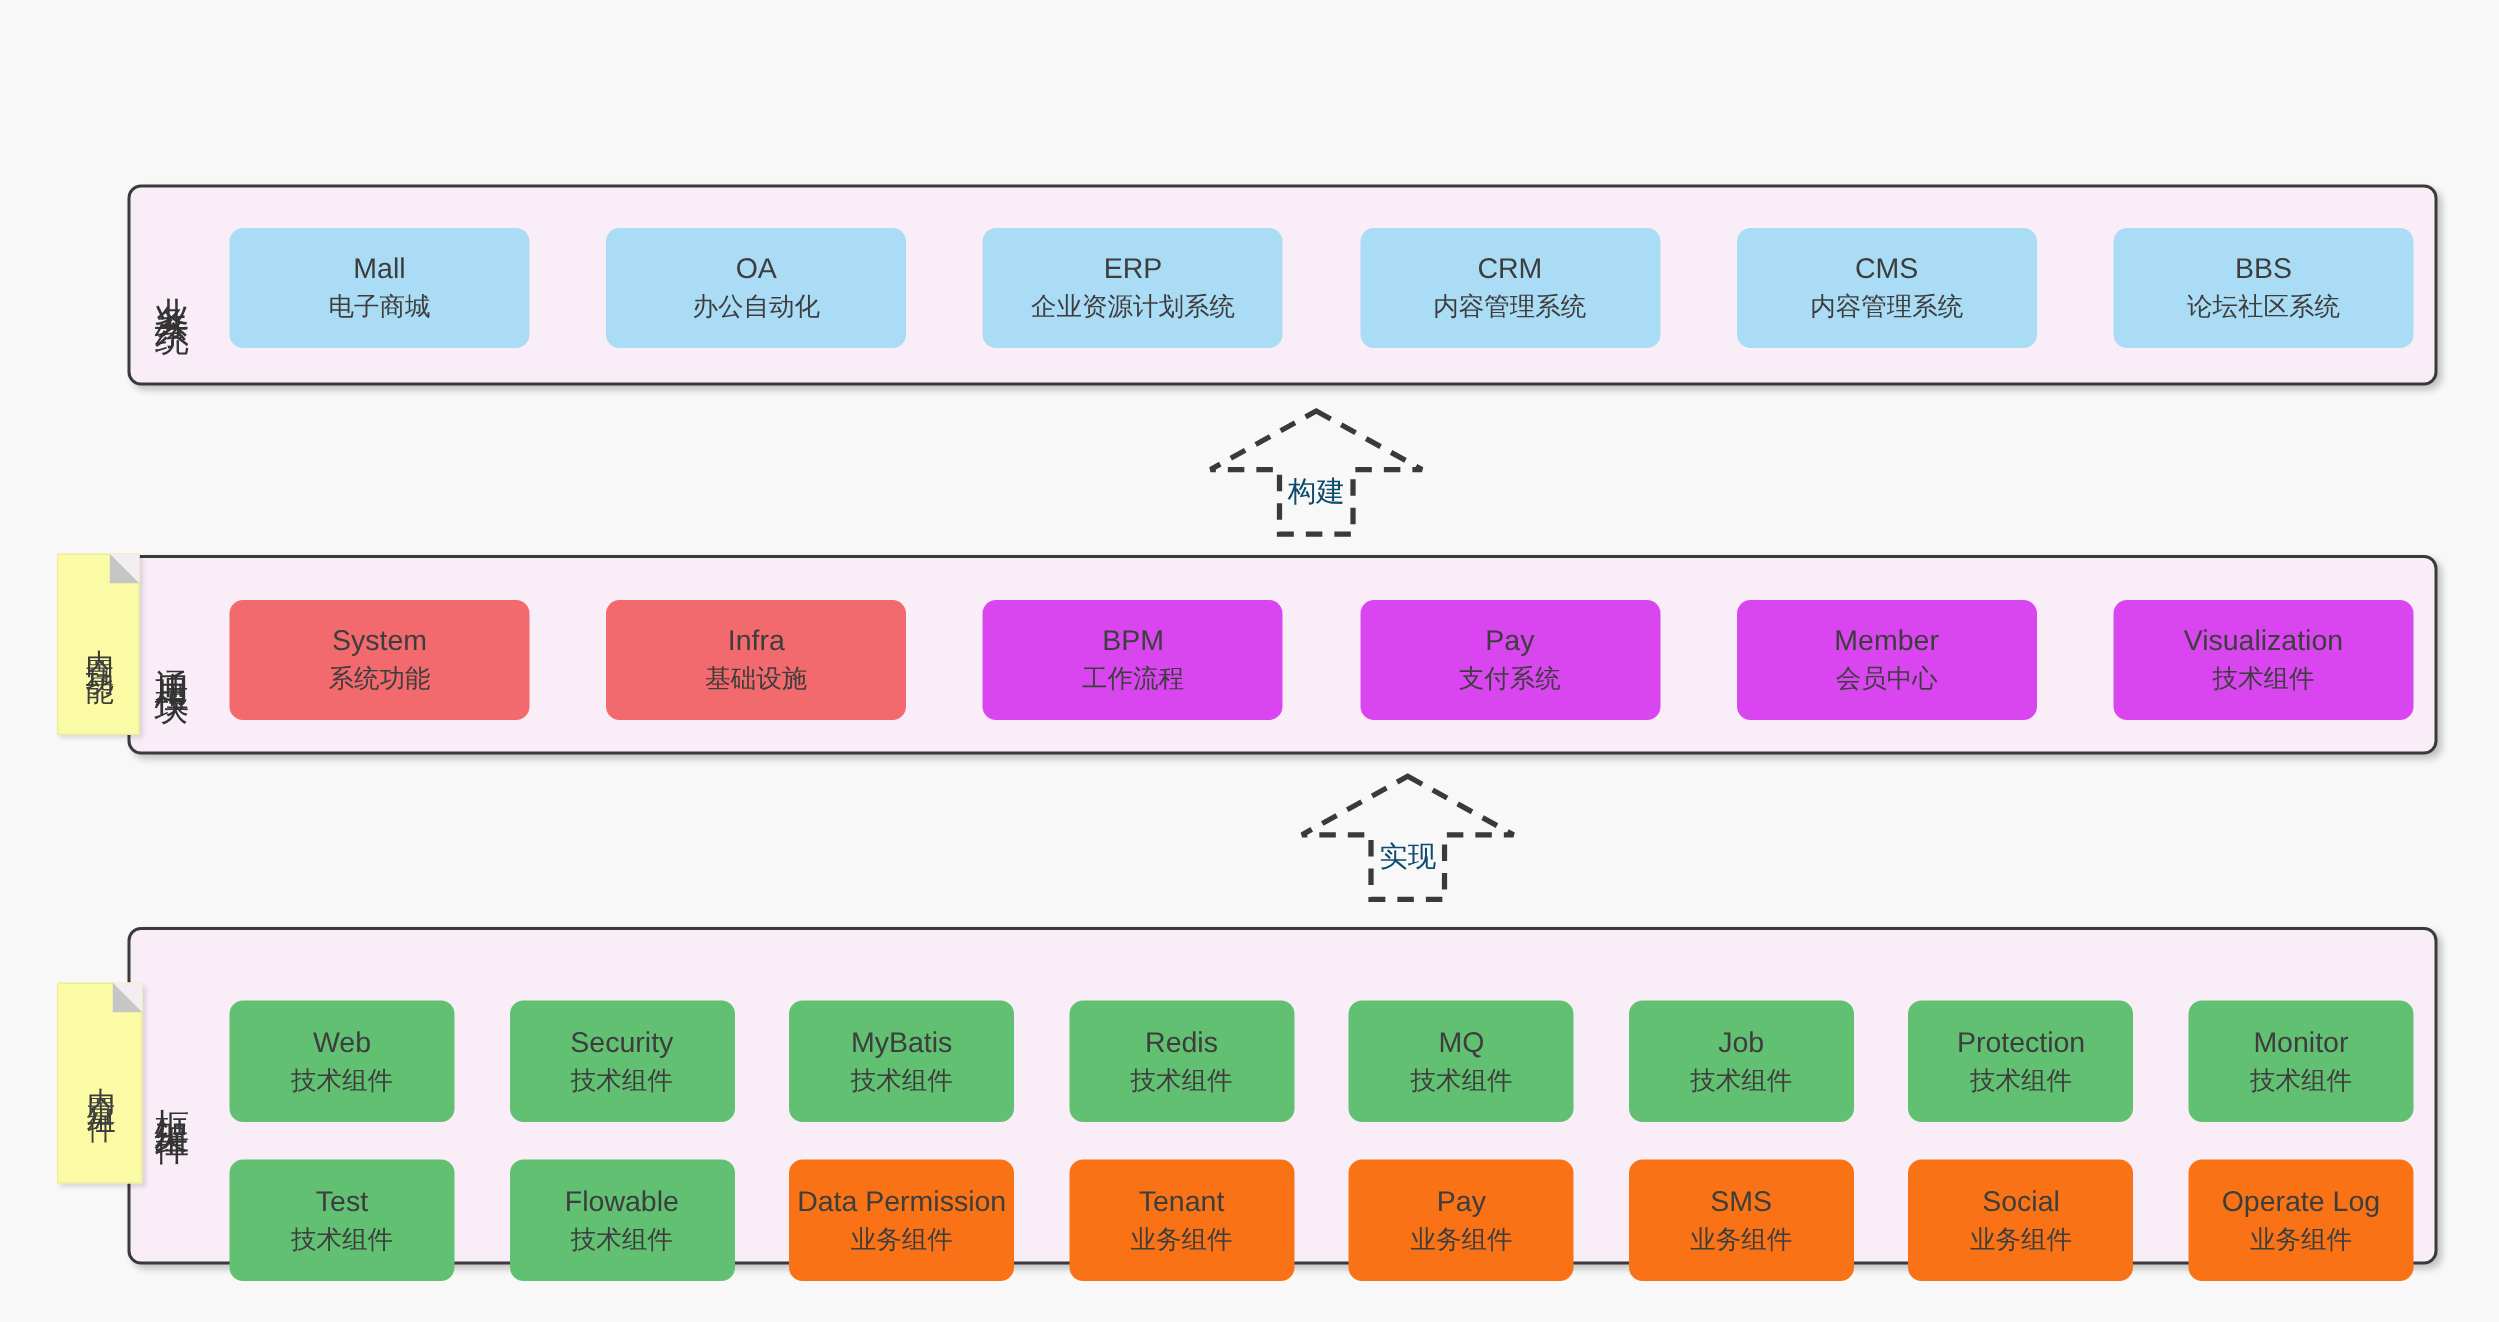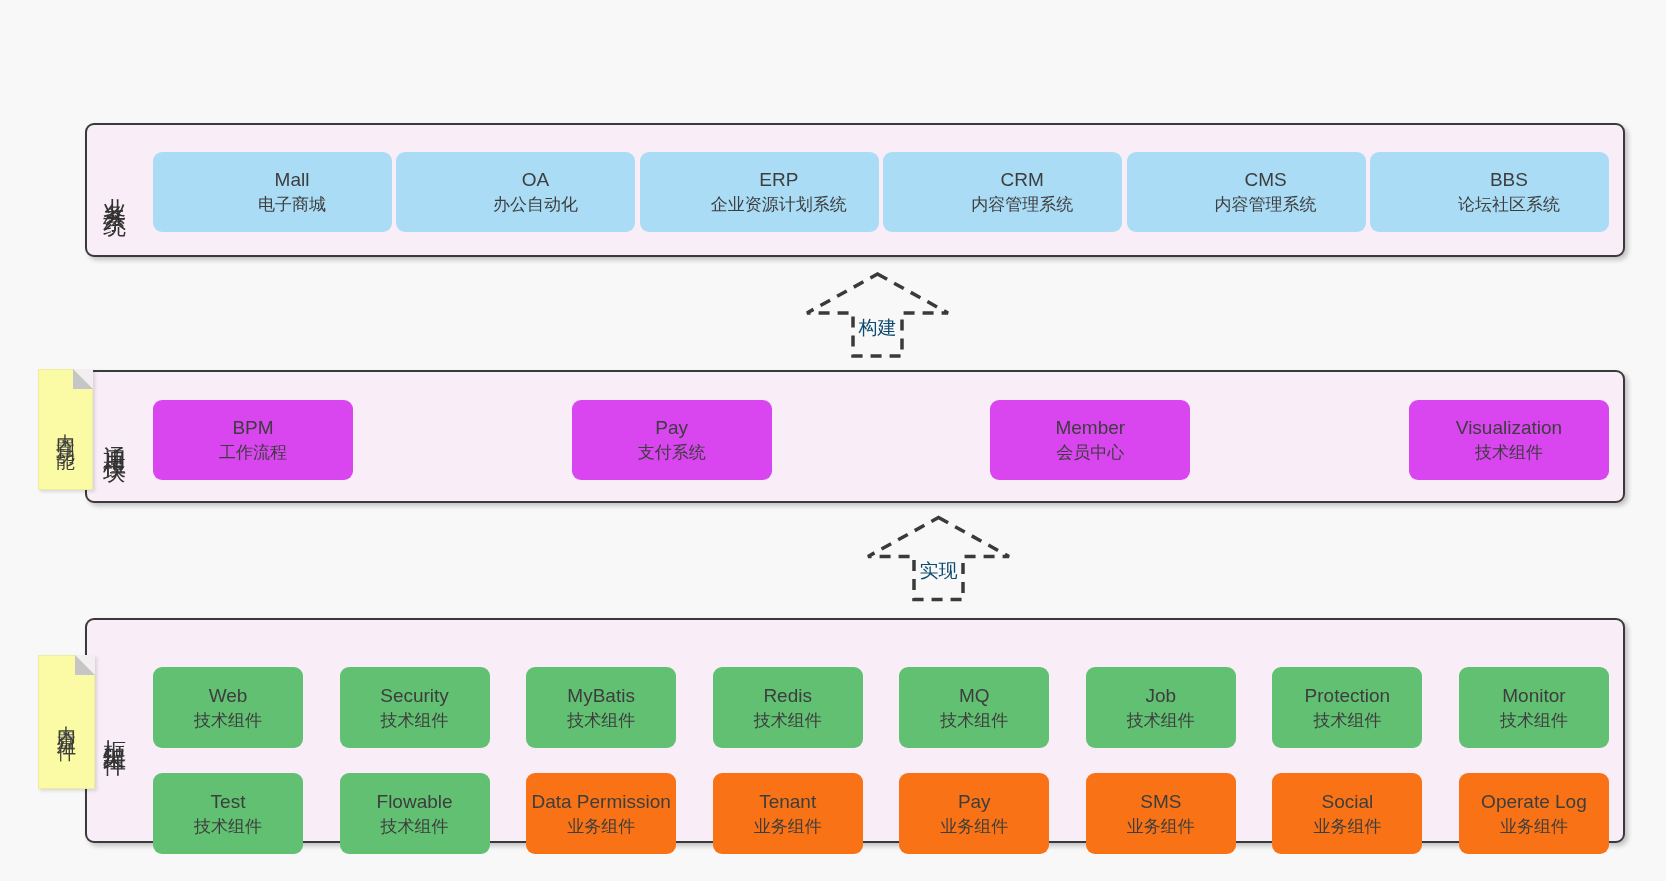--- a/index.html
+++ b/index.html
@@ -22,21 +22,21 @@
     padding-left:66px;padding-right:14px;box-sizing:border-box;
   }
   .box{
     border-radius:9px;display:flex;flex-direction:column;align-items:center;
     justify-content:center;text-align:center;line-height:1.32;
   }
   .box-lg{width:200px;height:80px;}
   .box-sm{width:150px;height:81px;margin-top:28px;}
   .box-title{font-size:19px;}
   .box-sub{font-size:17px;margin-top:2px;}
-  .blue{background:#aadcf5;padding-left:39px;}
+  .blue{background:#aadcf5;}
   .red{background:#f2696e;}
   .pink{background:#d946ef;}
   .green{background:#62c073;}
   .lightgreen{background:#f97316;}
   .sticky{
     position:absolute;background:#fbfba5;border:1px solid #ededa0;
     box-sizing:border-box;z-index:5;box-shadow:2px 2px 3px rgba(0,0,0,0.12);
   }
   .sticky-label{
     position:absolute;left:50%;top:50%;transform:translate(-50%,-50%);
@@ -97,20 +97,28 @@
     <svg class="fold" width="20" height="20" viewBox="0 0 20 20">
       <polygon points="0,0 20,0 20,20" fill="#f3eef2"></polygon>
       <polygon points="0,0 20,20 0,20" fill="#c6c6c6"></polygon>
     </svg>
     <div class="sticky-label">内置功能</div>
   </div>
 
   <div class="band" style="top:370px;height:133px;">
     <div class="band-label">通用模块</div>
     <div class="boxrow" style="top:28px;">
+      <div class="box box-lg red">
+        <div class="box-title">System</div>
+        <div class="box-sub">系统功能</div>
+      </div>
+      <div class="box box-lg red">
+        <div class="box-title">Infra</div>
+        <div class="box-sub">基础设施</div>
+      </div>
       <div class="box box-lg pink">
         <div class="box-title">BPM</div>
         <div class="box-sub">工作流程</div>
       </div>
       <div class="box box-lg pink">
         <div class="box-title">Pay</div>
         <div class="box-sub">支付系统</div>
       </div>
       <div class="box box-lg pink">
         <div class="box-title">Member</div>

